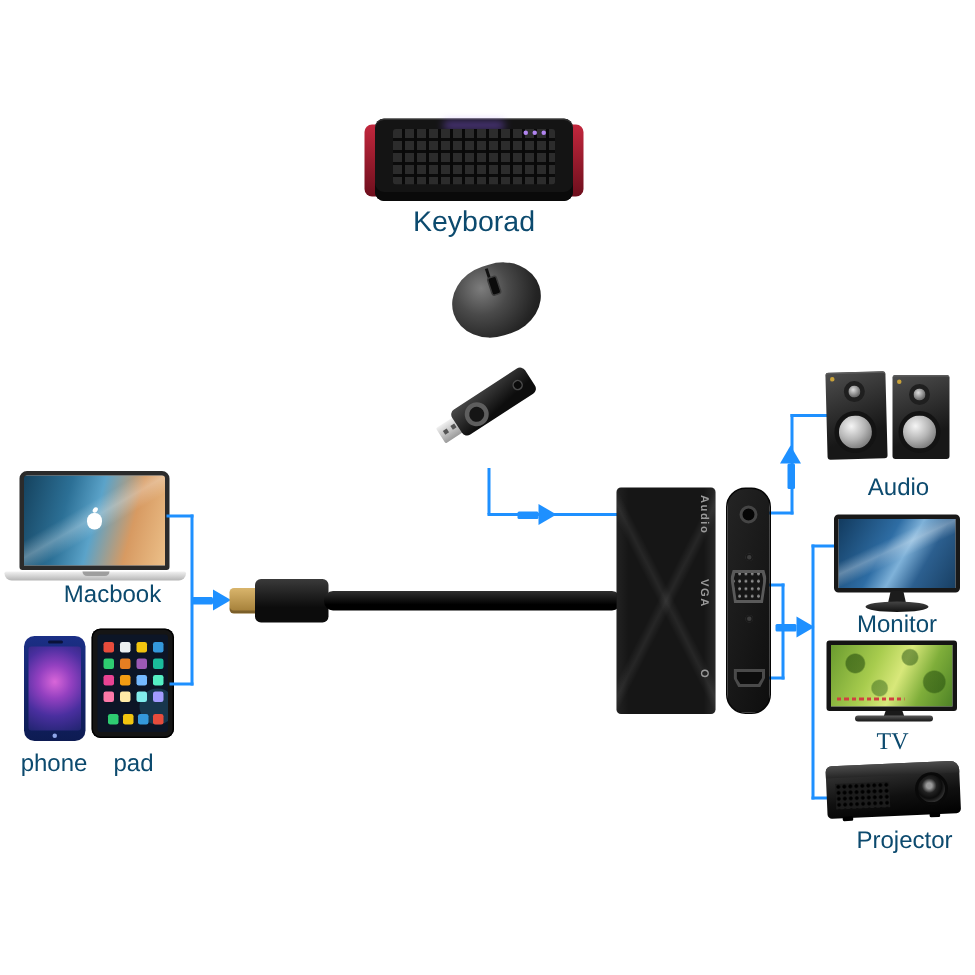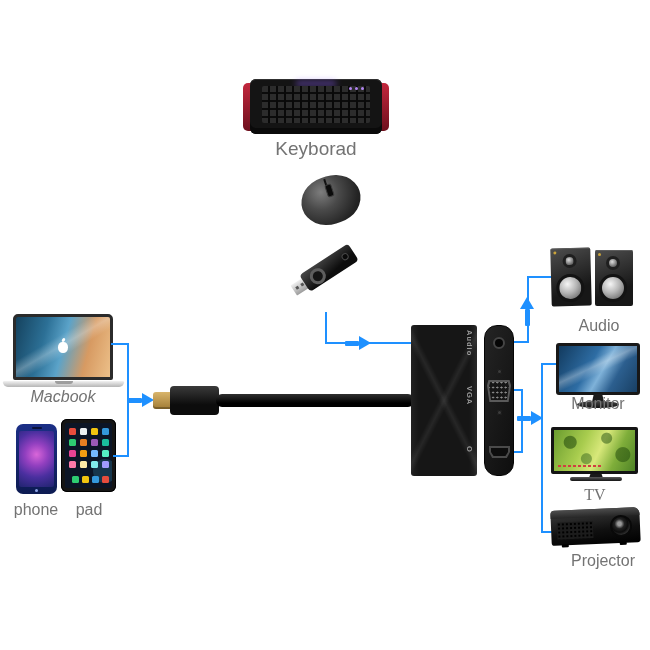--- a/index.html
+++ b/index.html
@@ -1,18 +1,18 @@
 <!DOCTYPE html>
 <html><head>
 <meta charset="utf-8">
 <style>
   html,body{margin:0;padding:0;background:#fff;}
   .stage{position:relative;width:650px;height:650px;background:#fff;overflow:hidden;
          font-family:"Liberation Sans",sans-serif;color:#3a3a3a;}
-  .label{position:absolute;text-align:center;color:#737373;line-height:1.1;}
+  .label{position:absolute;text-align:center;color:#0c4a6e;line-height:1.1;}
   .lbl-lg{font-size:19px;}
   .lbl-md{font-size:18px;}
   .lbl-sm{font-size:16px;}
   .hl,.vl{position:absolute;background:#1e90ff;}
   
   .arrow-r{position:absolute;display:flex;align-items:center;height:14px;}
   .arrow-r .shaft{width:14px;height:5px;background:#1e90ff;border-radius:1px;}
   .arrow-r .head{width:0;height:0;border-top:7px solid transparent;border-bottom:7px solid transparent;border-left:12px solid #1e90ff;}
   .arrow-u{position:absolute;display:flex;flex-direction:column;align-items:center;width:14px;}
   .arrow-u .head{width:0;height:0;border-left:7px solid transparent;border-right:7px solid transparent;border-bottom:12px solid #1e90ff;}
@@ -155,21 +155,21 @@
     </div>
   </div>
 
   <div class="mb-screen">
     <div class="mb-gloss"></div>
     <span class="apple"></span>
   </div>
   <div class="mb-base">
     <div class="mb-notch"></div>
   </div>
-  <div class="label lbl-sm" style="left:8px;top:388px;width:110px;font-style:italic;">Macbook</div>
+  <div class="label lbl-sm" style="left:20px;top:388px;width:110px;">Macbook</div>
 
   <div class="phone">
     <div class="ph-ear"></div>
     <div class="ph-screen"></div>
     <div class="ph-home"></div>
   </div>
   <div class="label lbl-sm" style="left:1px;top:501px;width:70px;">phone</div>
 
   <div class="pad">
     <div class="pd-screen">
@@ -269,21 +269,21 @@
       <div class="woofer"></div>
     </div>
   </div>
   <div class="label lbl-sm" style="left:549px;top:317px;width:100px;">Audio</div>
 
   <div class="mon-screen">
       <div class="mon-gloss"></div>
     </div>
   <div class="mon-neck"></div>
   <div class="mon-base"></div>
-  <div class="label lbl-sm" style="left:548px;top:395px;width:100px;">Monitor</div>
+  <div class="label lbl-sm" style="left:548px;top:408px;width:100px;">Monitor</div>
 
   <div class="tv-screen">
     <div class="tv-leaves"></div>
     <div class="tv-ticker"></div>
   </div>
   <div class="tv-neck"></div>
   <div class="tv-base"></div>
   <div class="label lbl-sm" style="left:545px;top:486px;width:100px;font-family:Liberation Serif, serif;">TV</div>
 
   <div class="prj">

